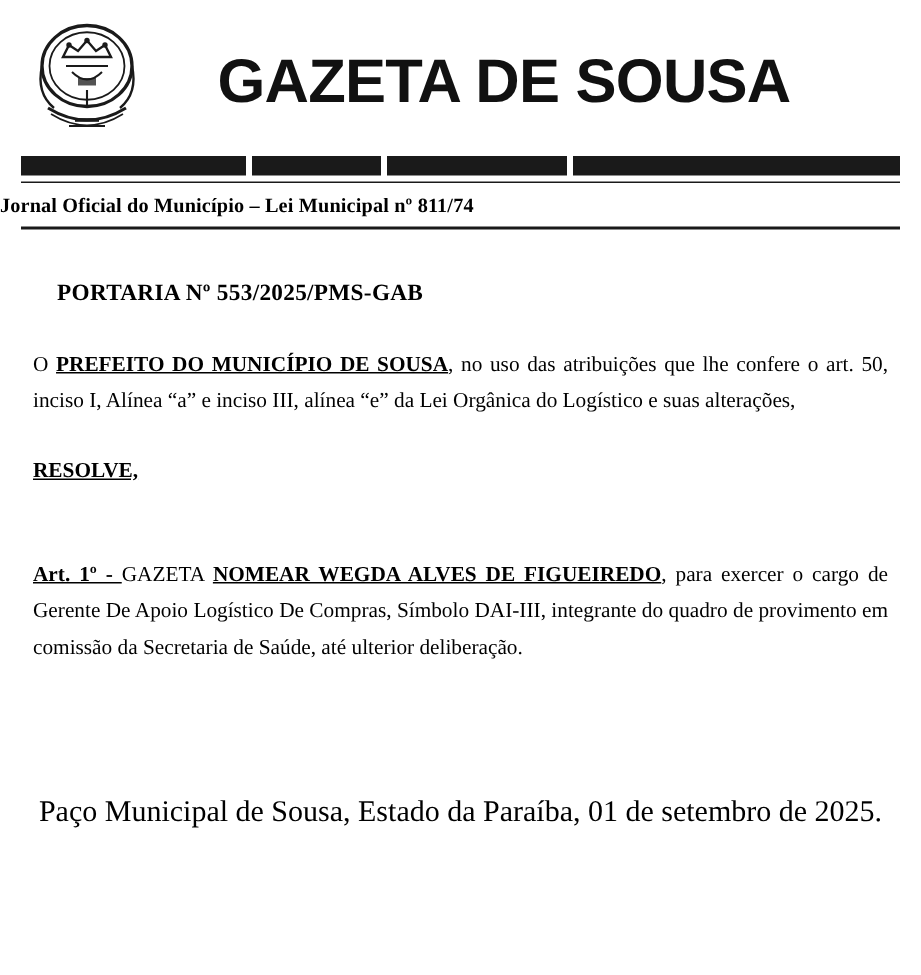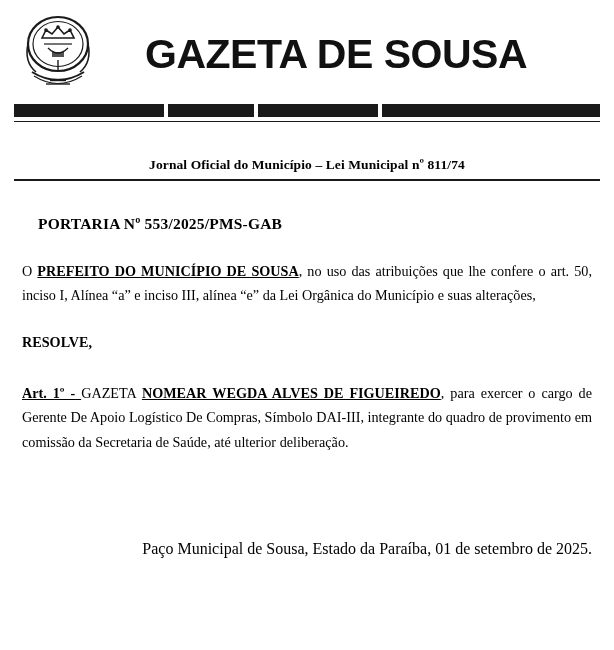--- a/index.html
+++ b/index.html
@@ -65,27 +65,26 @@
   }
   .bar .blk { background: #1a1a1a; }
   .bar .gap { background: transparent; }
 
   .rule-thin {
     margin: 4px 14px 0 14px;
     border-top: 1px solid #1a1a1a;
   }
 
   .subtitle {
-    text-align: center;
+    text-align: left;
     font-family: "Liberation Serif", serif;
     font-weight: bold;
     font-size: 13.5px;
     padding: 7px 0 6px 0;
     letter-spacing: 0.1px;
-    margin-top: 28px;
   }
 
   .rule-thin2 {
     margin: 0 14px;
     border-top: 1px solid #1a1a1a;
   }
 
   .issue-line {
     display: flex;
     justify-content: space-between;
@@ -121,26 +120,27 @@
     font-size: 14.2px;
     line-height: 1.72;
     margin: 0 0 26px 0;
     text-align: justify;
   }
   .para b { font-weight: bold; text-decoration: underline; }
 
   .resolve {
     font-weight: bold;
     font-size: 14.2px;
-    margin: 0 0 30px 0;
+    margin: 0 0 48px 0;
+    text-decoration: underline;
   }
 
   .closing {
-    text-align: right;
-    font-size: 16px;
+    text-align: center;
+    font-size: 20px;
     margin-top: 86px;
   }
 </style>
 </head>
 <body>
 
 <div class="page">
 
   <div class="masthead">
     <div class="crest">
@@ -184,21 +184,21 @@
 
   <div class="rule-thin2"></div>
 
 
   <div class="rule-bottom"></div>
 
   <div class="content">
 
     <div class="doc-title">PORTARIA Nº 553/2025/PMS-GAB</div>
 
-    <p class="para"><span>O </span><b>PREFEITO DO MUNICÍPIO DE SOUSA</b><span>, no uso das atribuições que lhe confere o art. 50, inciso I, Alínea “a” e inciso III, alínea “e” da Lei Orgânica do Município e suas alterações,</span></p>
+    <p class="para"><span>O </span><b>PREFEITO DO MUNICÍPIO DE SOUSA</b><span>, no uso das atribuições que lhe confere o art. 50, inciso I, Alínea “a” e inciso III, alínea “e” da Lei Orgânica do Logístico e suas alterações,</span></p>
 
     <div class="resolve">RESOLVE,</div>
 
     <p class="para"><b>Art. 1º - </b><span>GAZETA </span><b>NOMEAR WEGDA ALVES DE FIGUEIREDO</b><span>, para exercer o cargo de Gerente De Apoio Logístico De Compras, Símbolo DAI-III, integrante do quadro de provimento em comissão da Secretaria de Saúde, até ulterior deliberação.</span></p>
 
     <div class="closing">Paço Municipal de Sousa, Estado da Paraíba, 01 de setembro de 2025.</div>
 
   </div>
 </div>
 

